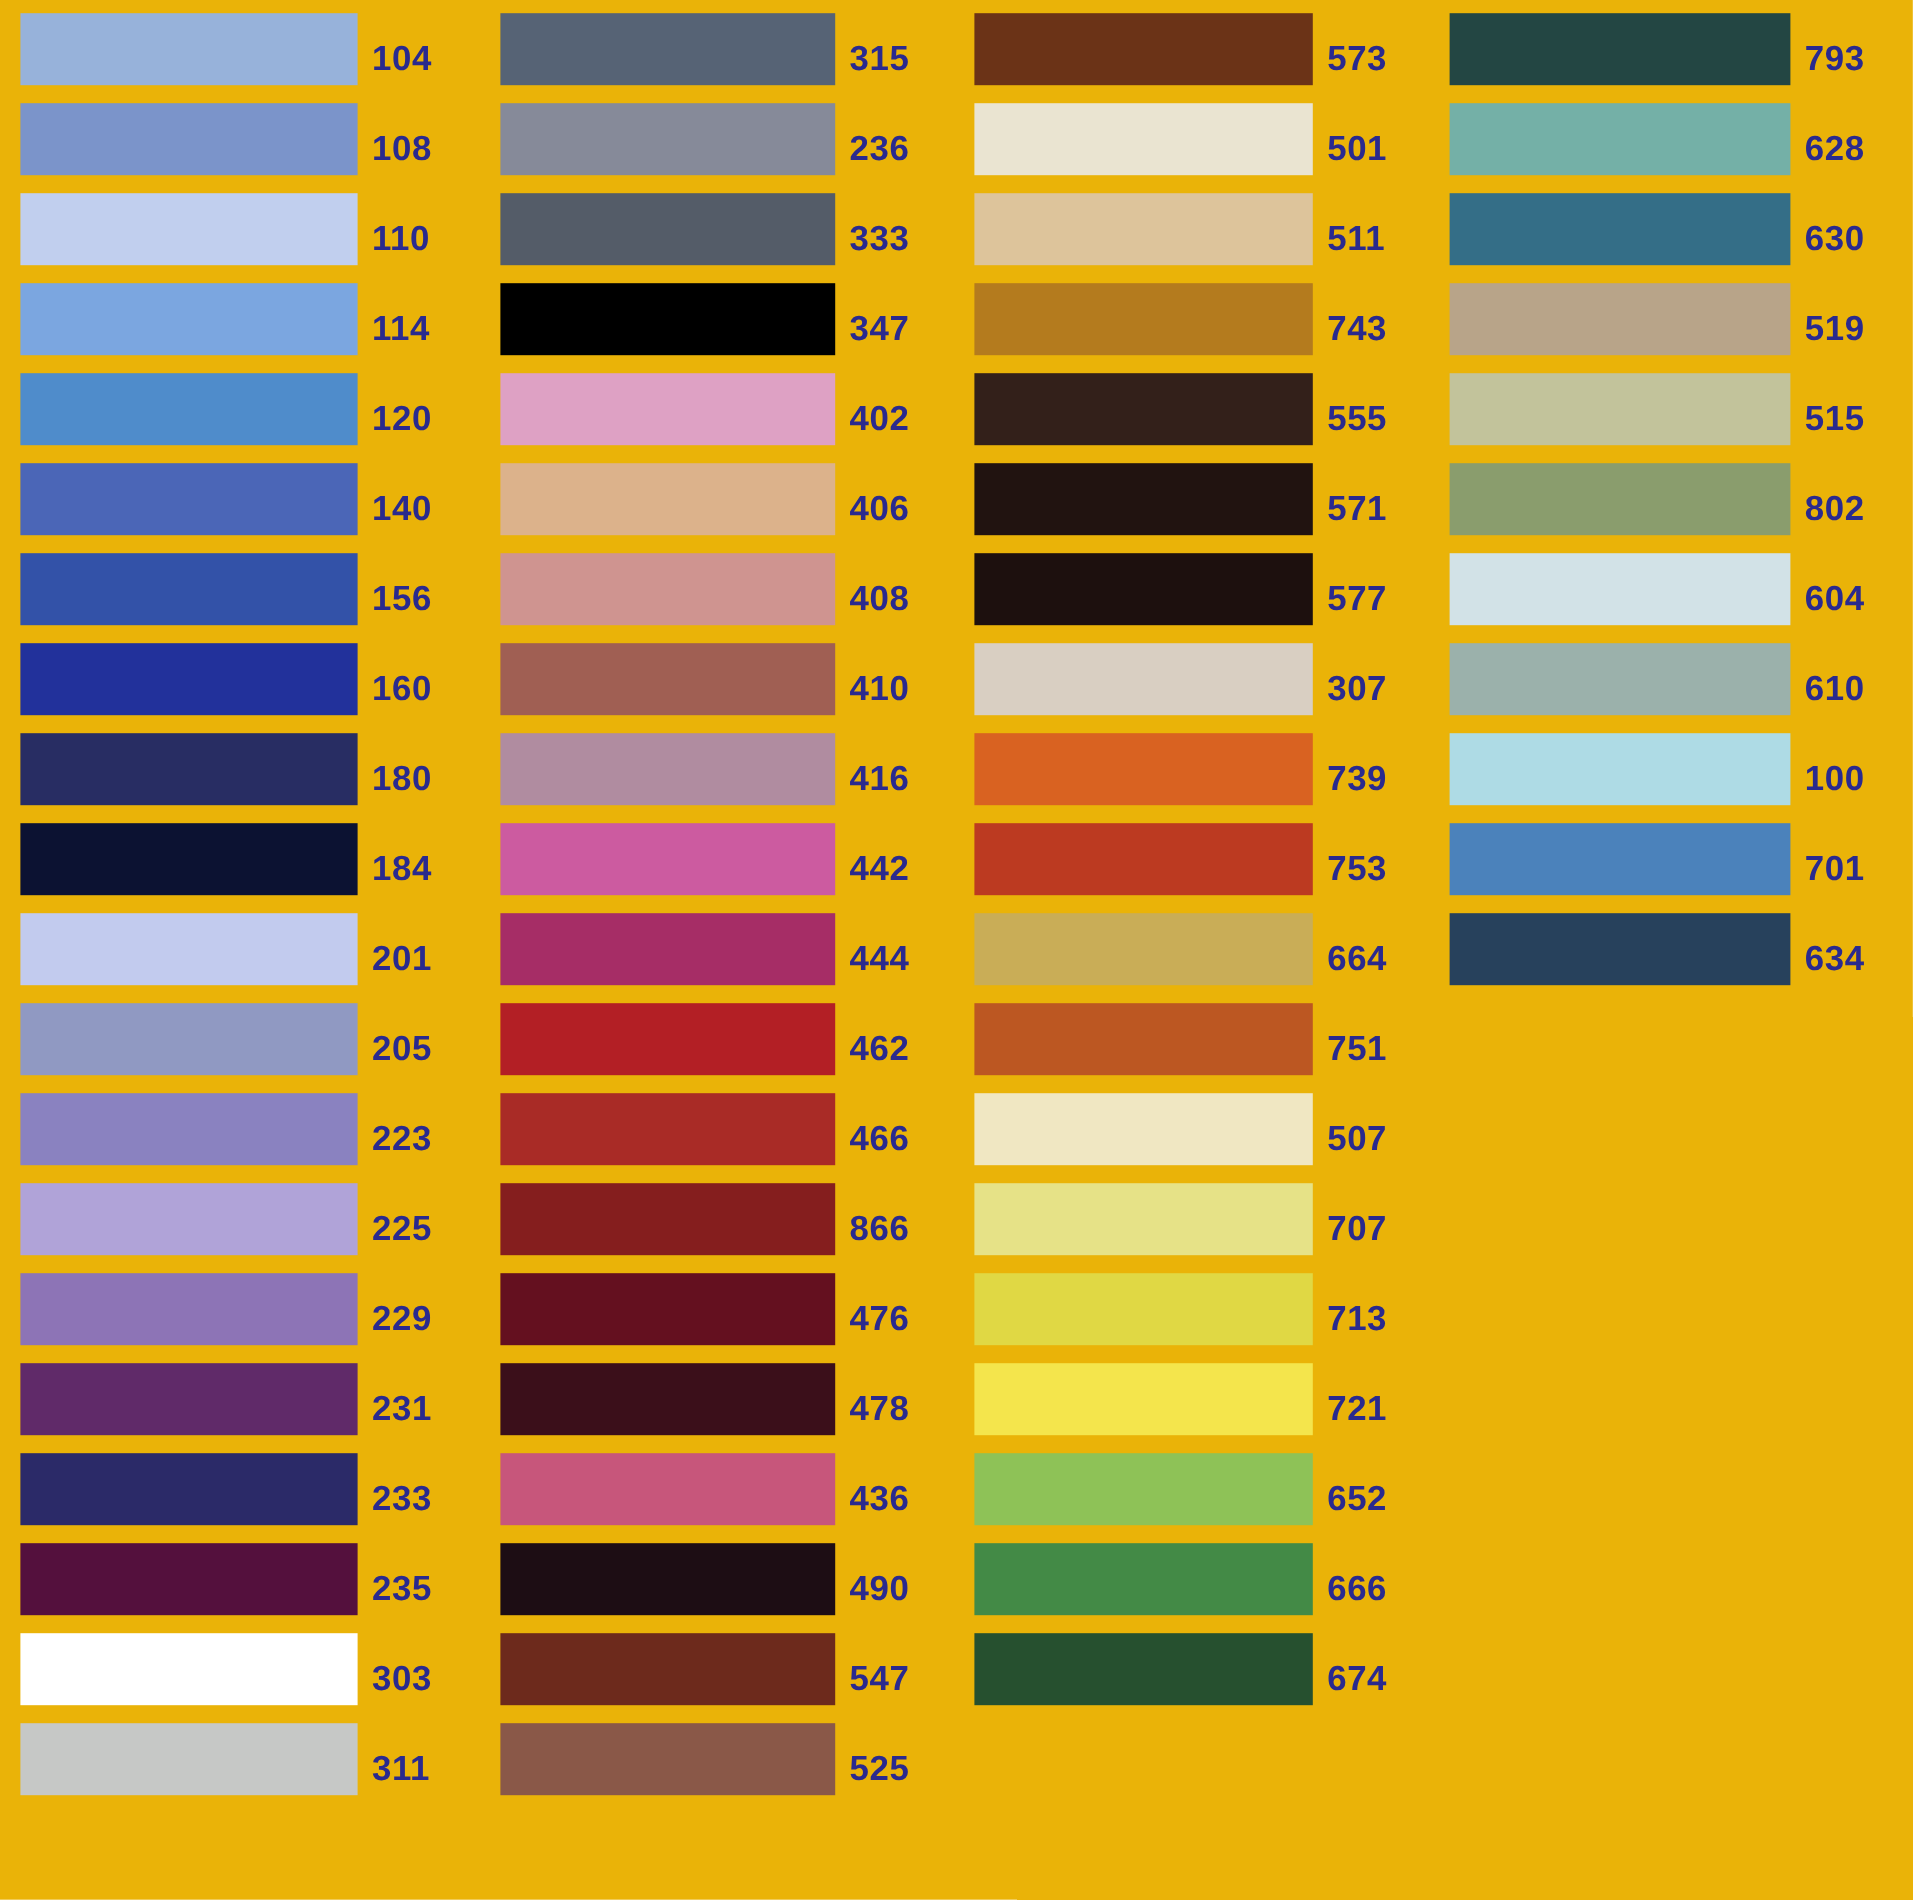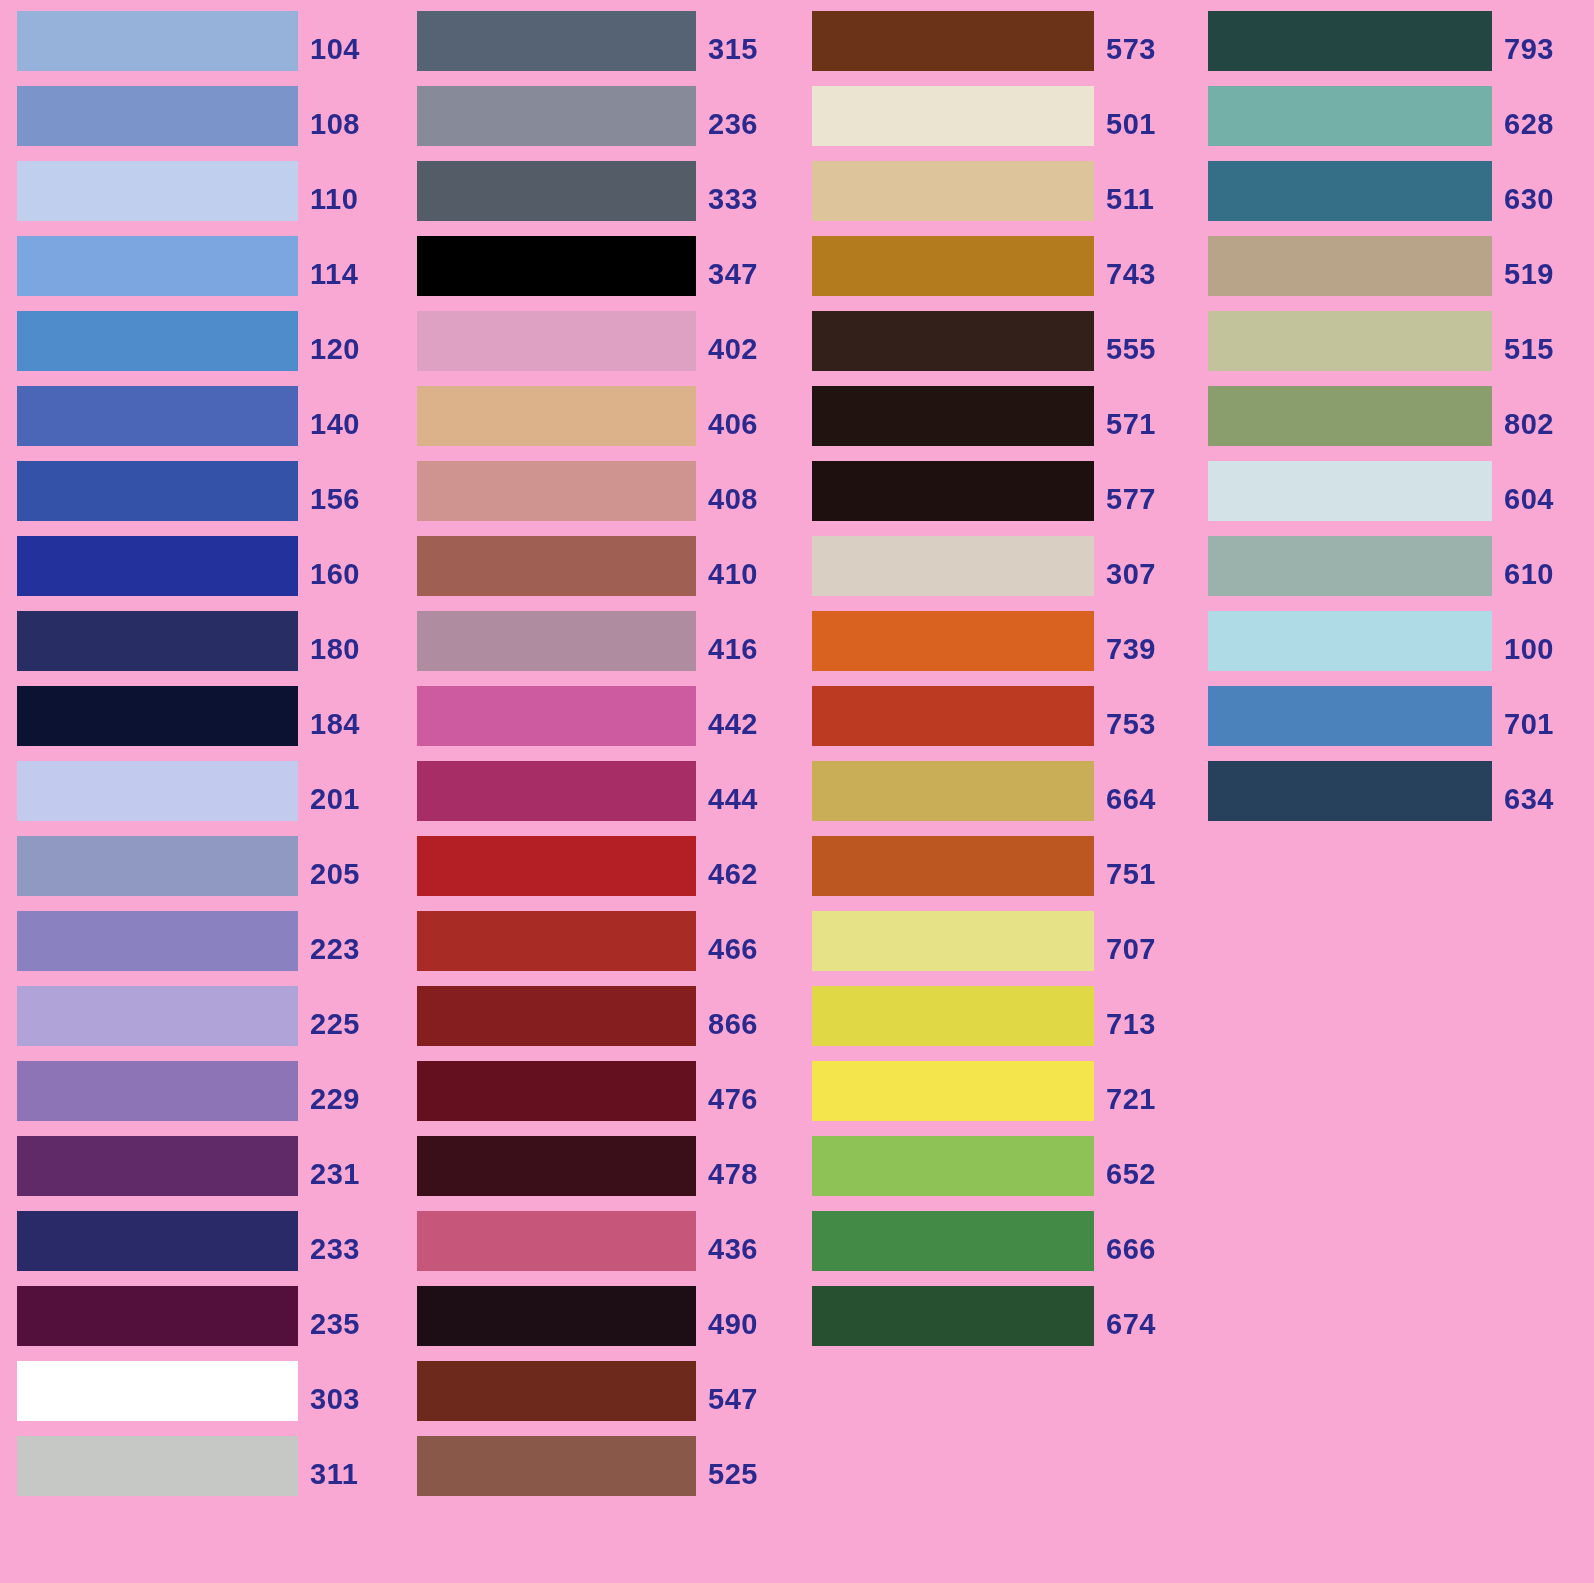--- a/index.html
+++ b/index.html
@@ -10,21 +10,21 @@
   body {
     width: 1594px;
     height: 1583px;
     font-family: "Liberation Sans", sans-serif;
     overflow: hidden;
   }
   #chart {
     position: relative;
     width: 1594px;
     height: 1583px;
-    background: #f9a8d4;
+    background: #eab308;
     display: flex;
     flex-direction: row;
     align-items: flex-start;
   }
   .swatch-column {
     position: relative;
     width: 398px;
     flex: 0 0 398px;
     padding-top: 11px;
     box-sizing: border-box;
@@ -384,20 +384,26 @@
         <div class="swatch-label">664</div>
       </div>
       <div class="swatch-row">
         <div class="swatch-chip-wrap">
           <div class="swatch-chip" style="background-color: rgb(188, 87, 34);"></div>
         </div>
         <div class="swatch-label">751</div>
       </div>
       <div class="swatch-row">
         <div class="swatch-chip-wrap">
+          <div class="swatch-chip" style="background-color: rgb(240, 231, 194);"></div>
+        </div>
+        <div class="swatch-label">507</div>
+      </div>
+      <div class="swatch-row">
+        <div class="swatch-chip-wrap">
           <div class="swatch-chip" style="background-color: rgb(230, 226, 135);"></div>
         </div>
         <div class="swatch-label">707</div>
       </div>
       <div class="swatch-row">
         <div class="swatch-chip-wrap">
           <div class="swatch-chip" style="background-color: rgb(224, 216, 68);"></div>
         </div>
         <div class="swatch-label">713</div>
       </div>

